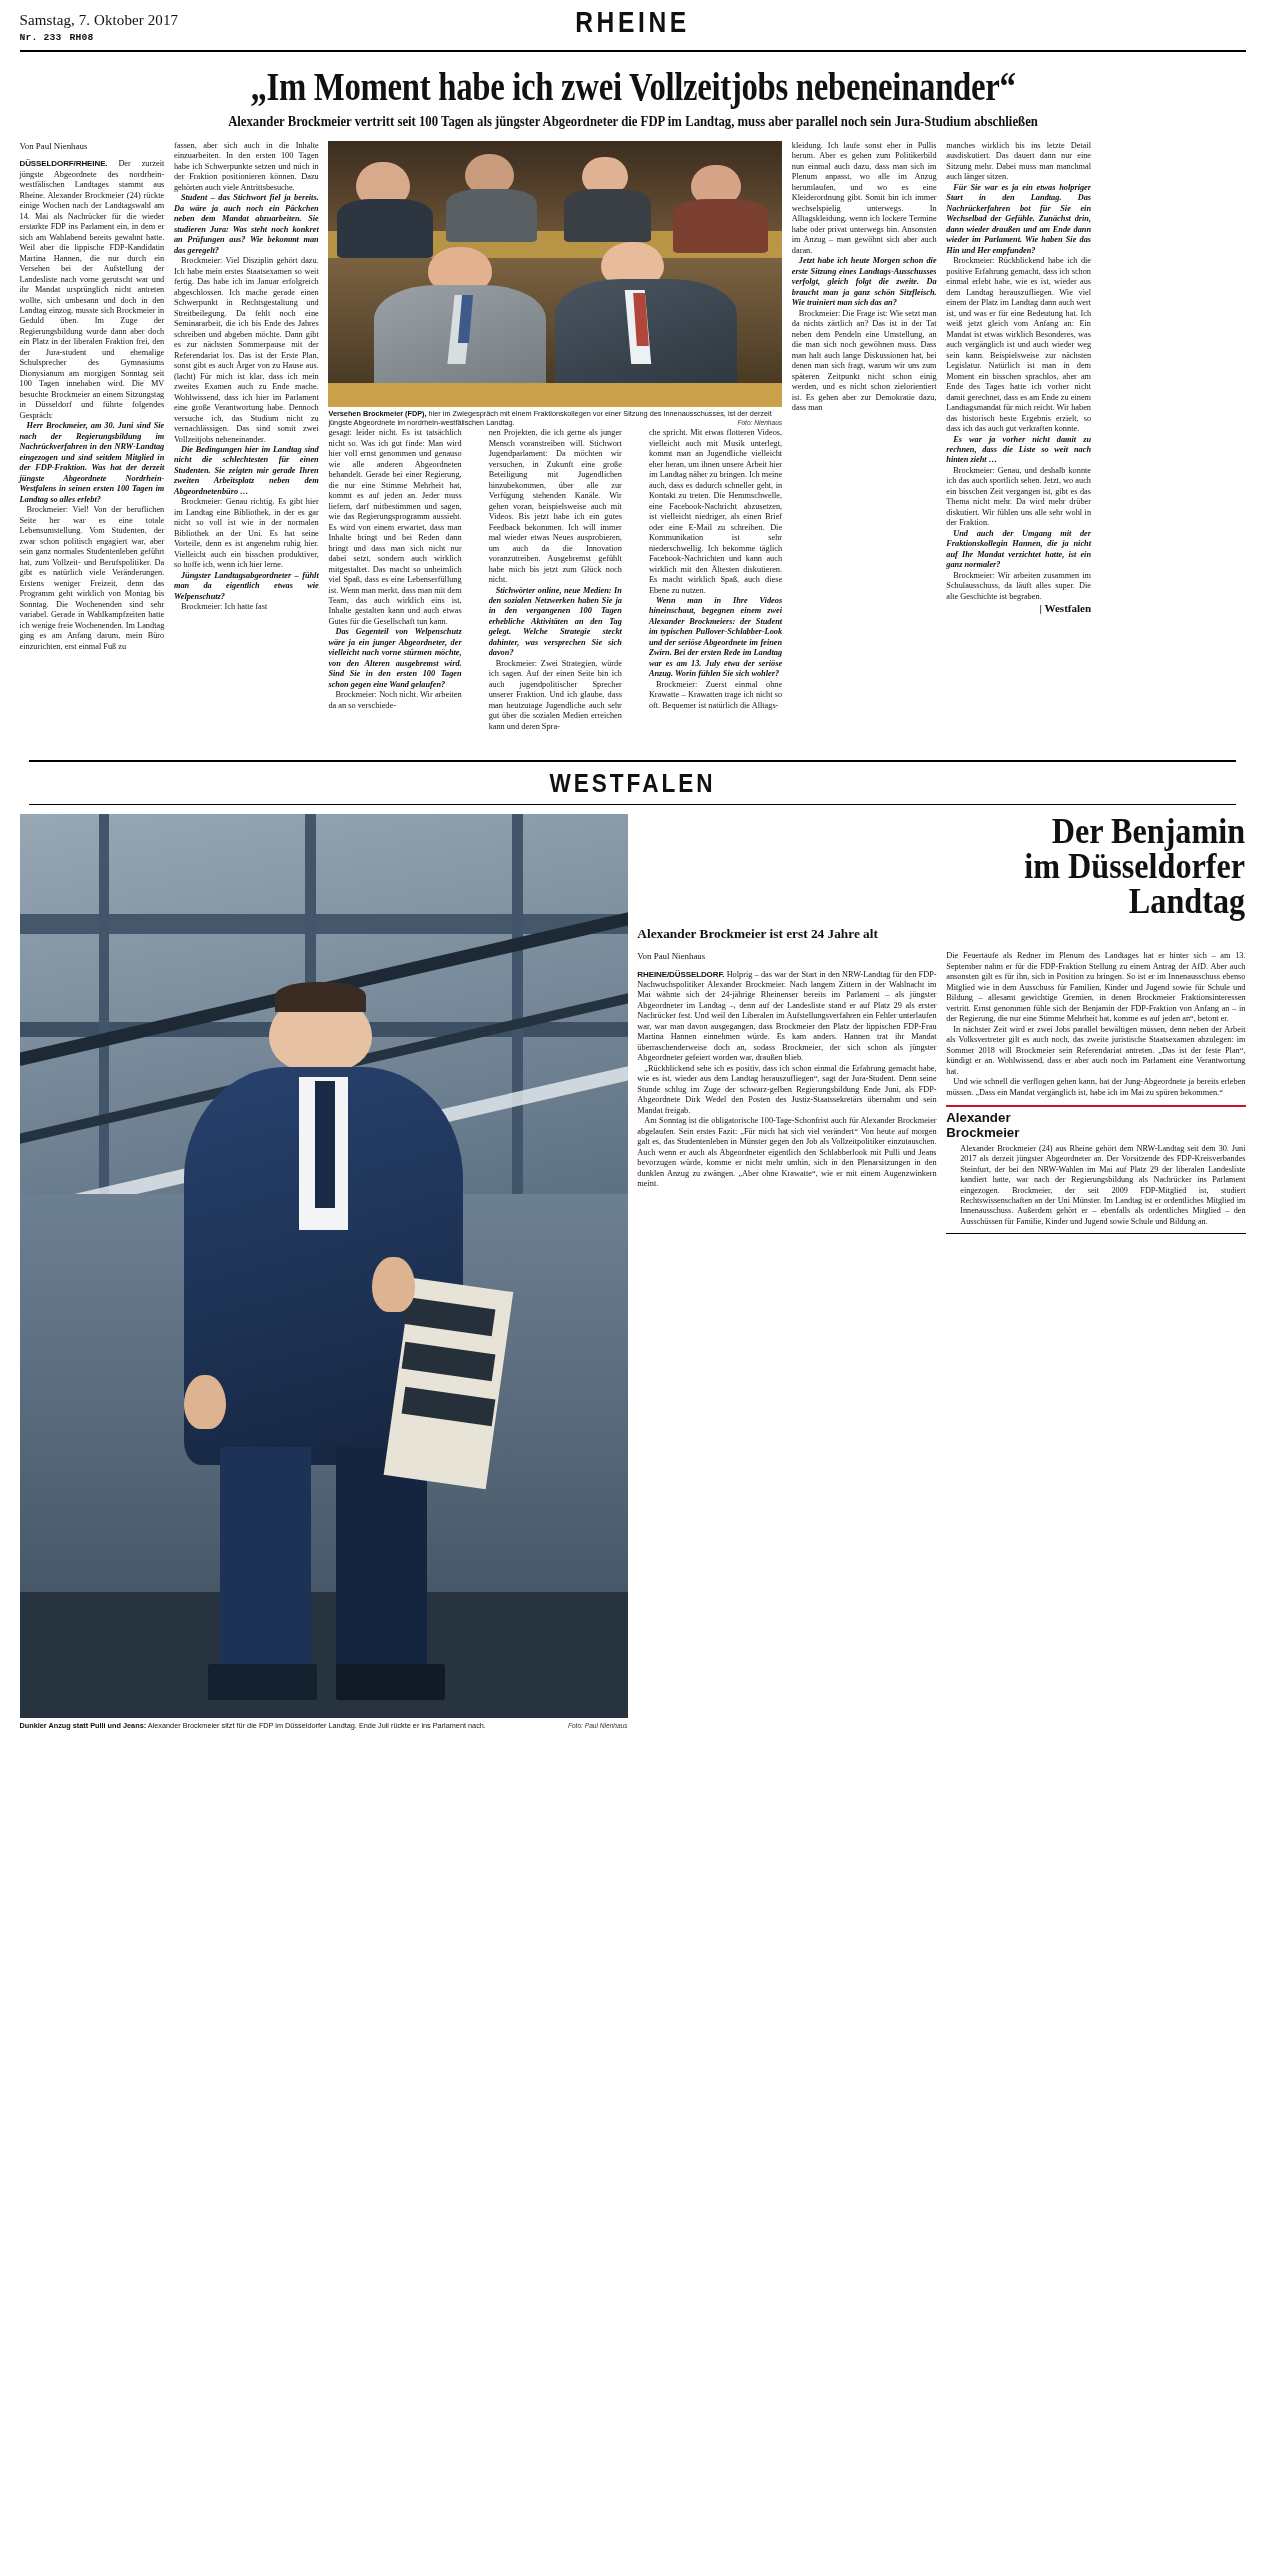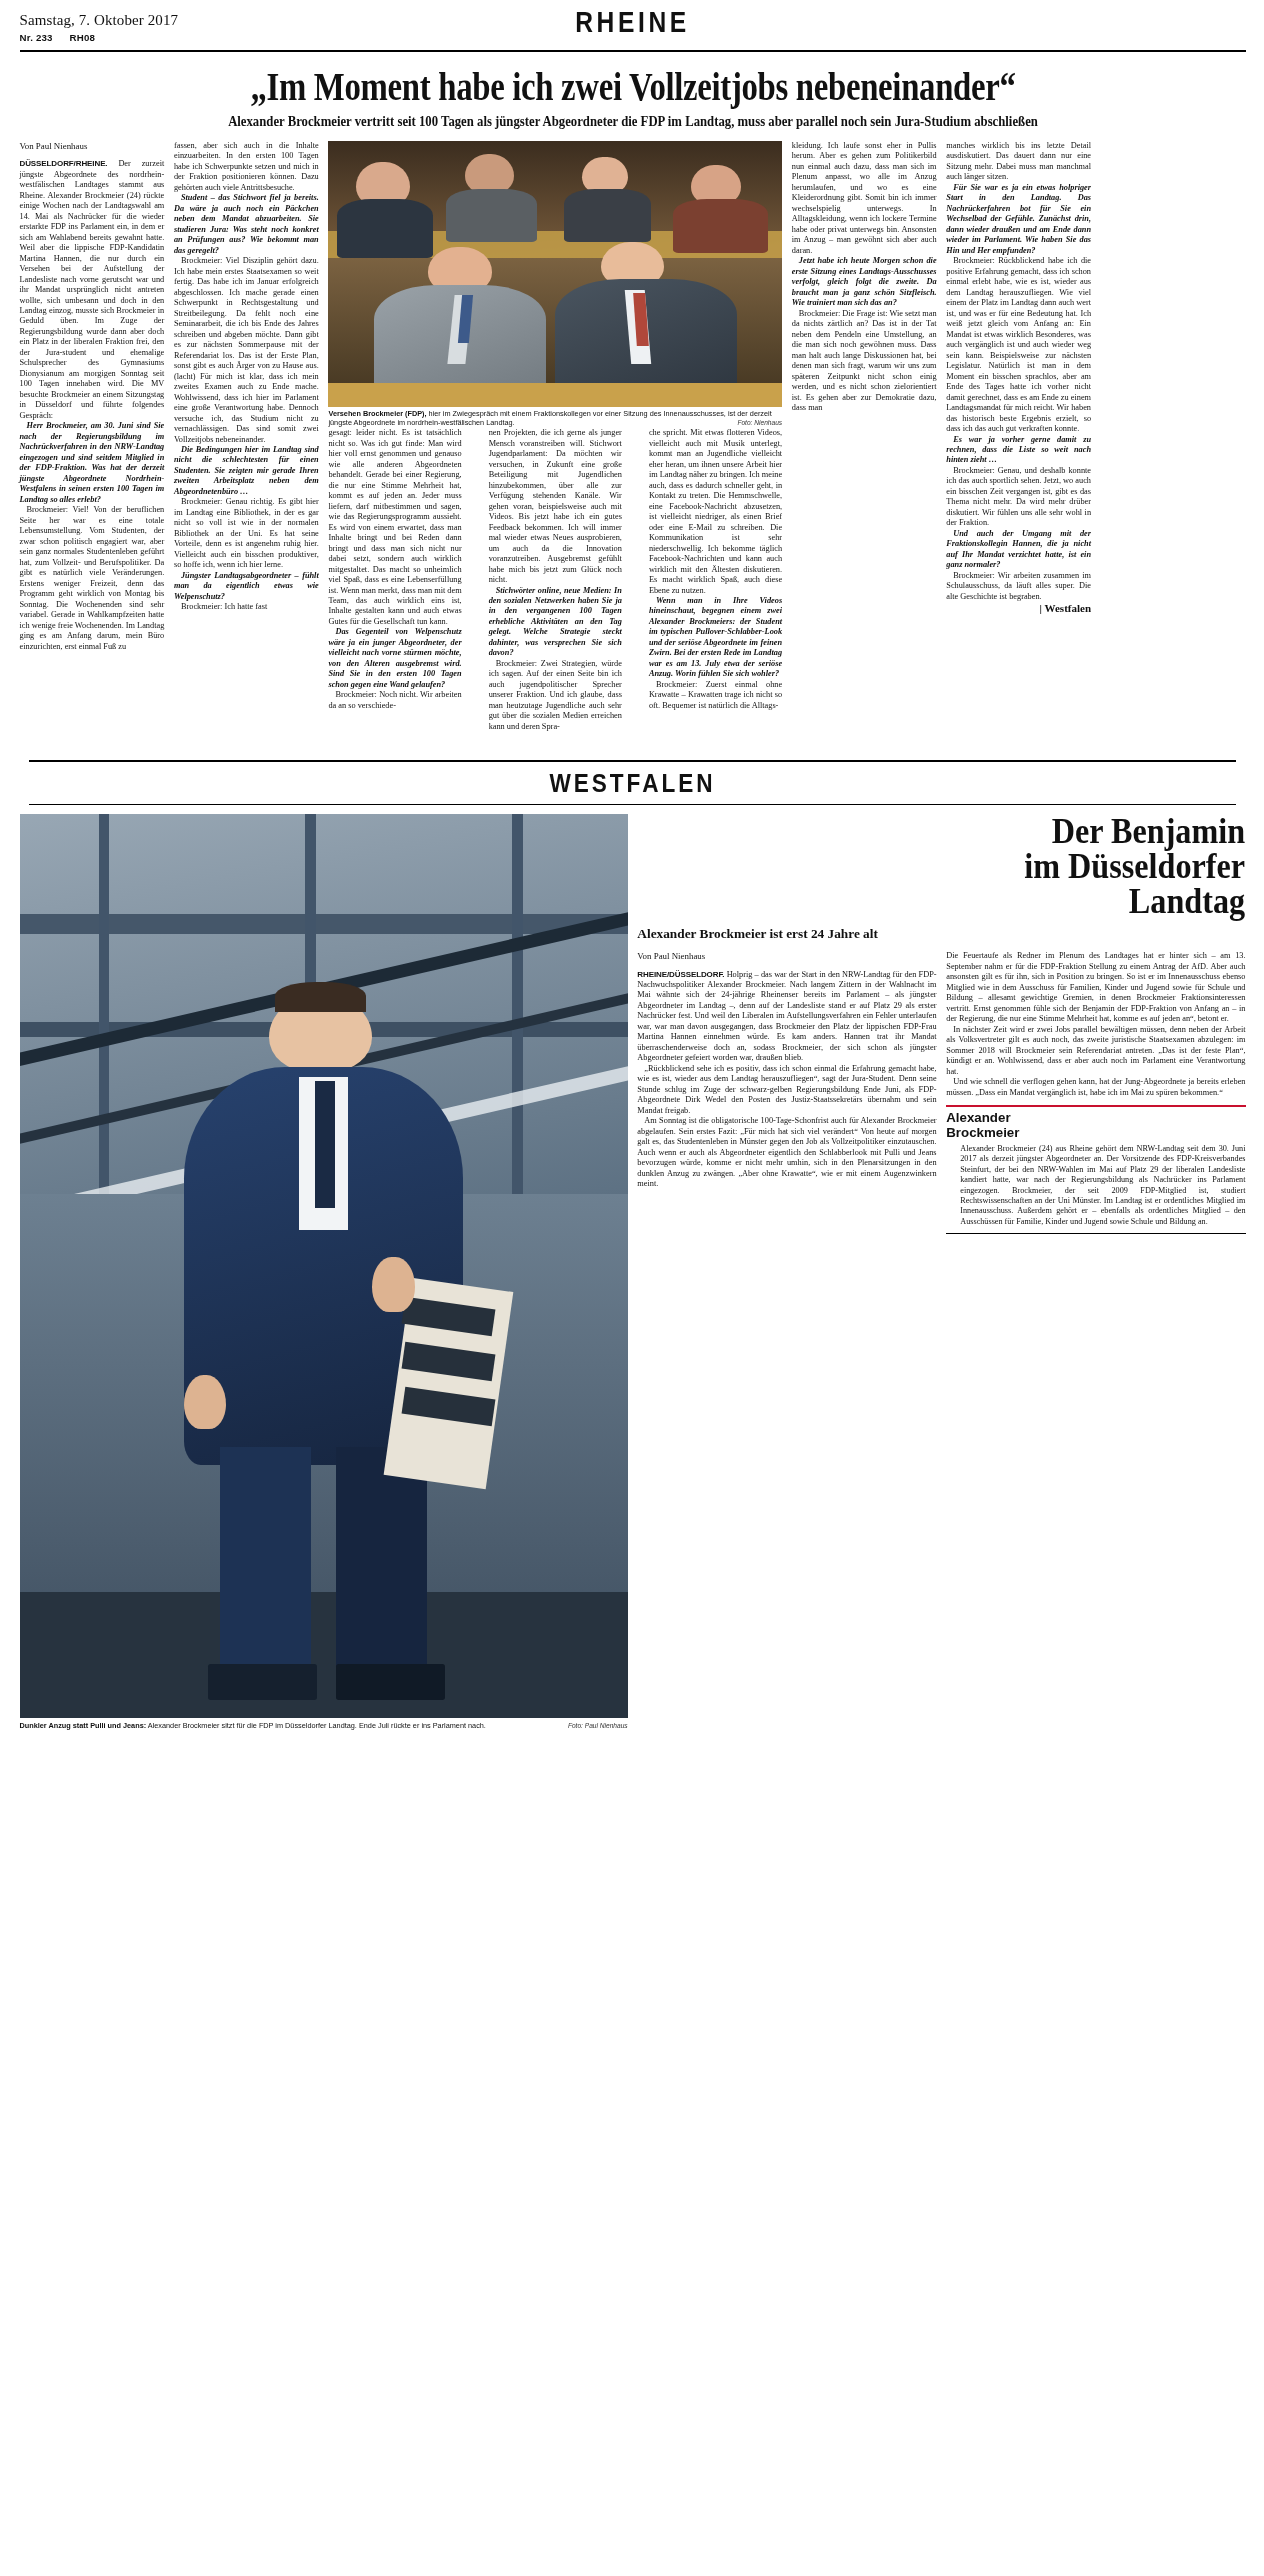--- a/index.html
+++ b/index.html
@@ -9,21 +9,21 @@
     color:#111;
     -webkit-font-smoothing:antialiased;
     position:relative;
     overflow:hidden;
   }
   .page{width:1265px;height:2576px;position:relative;padding:0;box-sizing:border-box;}
 
   
   .masthead{position:relative;padding:12.4px 19.5px 0 19.5px;height:46px;box-sizing:border-box;}
   .mh-date{font-family:"Liberation Serif",serif;font-size:15px;letter-spacing:0.1px;line-height:1.12;}
-  .mh-sub{font-family:Liberation Sans, sans-serif;font-size:9.7px;font-weight:600;letter-spacing:0.2px;margin-top:2.7px;}
+  .mh-sub{font-family:Liberation Mono, monospace;font-size:9.7px;font-weight:600;letter-spacing:0.2px;margin-top:2.7px;}
   .mh-sub .nr{display:inline-block;min-width:50px;}
   .mh-section{
     position:absolute;left:0;right:0;top:5.3px;text-align:center;
     font-family:"Liberation Sans",sans-serif;font-weight:700;font-size:30px;
     letter-spacing:4.4px;transform:scaleX(.82);transform-origin:center;
   }
   .rule-thick{height:2.7px;background:#000;margin:3.5px 19.5px 0 19.5px;}
 
   
   .head-wrap{padding:14px 19.5px 0 19.5px;text-align:center;}
@@ -189,21 +189,21 @@
     <div class="col">
       <p class="first">kleidung. Ich laufe sonst eher in Pullis herum. Aber es gehen zum Politikerbild nun einmal auch dazu, dass man sich im Plenum anpasst, wo alle im Anzug herumlaufen, und wo es eine Kleiderordnung gibt. Somit bin ich immer wechselspielig unterwegs. In Alltagskleidung, wenn ich lockere Termine habe oder privat unterwegs bin. Ansonsten im Anzug – man gewöhnt sich aber auch daran.</p>
       <p class="qi">Jetzt habe ich heute Morgen schon die erste Sitzung eines Landtags-Ausschusses verfolgt, gleich folgt die zweite. Da braucht man ja ganz schön Sitzfleisch. Wie trainiert man sich das an?</p>
       <p>Brockmeier: Die Frage ist: Wie setzt man da nichts zärtlich an? Das ist in der Tat neben dem Pendeln eine Umstellung, an die man sich noch gewöhnen muss. Dass man halt auch lange Diskussionen hat, bei denen man sich fragt, warum wir uns zum späteren Zeitpunkt nicht schon einig werden, und es nicht schon zielorientiert ist. Es gehen aber zur Demokratie dazu, dass man</p>
     </div>
 
     <div class="col">
       <p class="first">manches wirklich bis ins letzte Detail ausdiskutiert. Das dauert dann nur eine Sitzung mehr. Dabei muss man manchmal auch länger sitzen.</p>
       <p class="qi">Für Sie war es ja ein etwas holpriger Start in den Landtag. Das Nachrückerfahren bot für Sie ein Wechselbad der Gefühle. Zunächst drin, dann wieder draußen und am Ende dann wieder im Parlament. Wie haben Sie das Hin und Her empfunden?</p>
       <p>Brockmeier: Rückblickend habe ich die positive Erfahrung gemacht, dass ich schon einmal erlebt habe, wie es ist, wieder aus dem Landtag herauszufliegen. Wie viel einem der Platz im Landtag dann auch wert ist, und was er für eine Bedeutung hat. Ich weiß jetzt gleich vom Anfang an: Ein Mandat ist etwas wirklich Besonderes, was auch vergänglich ist und auch wieder weg sein kann. Beispielsweise zur nächsten Legislatur. Natürlich ist man in dem Moment ein bisschen sprachlos, aber am Ende des Tages hatte ich vorher nicht damit gerechnet, dass es am Ende zu einem Landtagsmandat für mich reicht. Wir haben das historisch beste Ergebnis erzielt, so dass ich das auch gut verkraften konnte.</p>
-      <p class="qi">Es war ja vorher gerne damit zu rechnen, dass die Liste so weit nach hinten zieht …</p>
+      <p class="qi">Es war ja vorher nicht damit zu rechnen, dass die Liste so weit nach hinten zieht …</p>
       <p>Brockmeier: Genau, und deshalb konnte ich das auch sportlich sehen. Jetzt, wo auch ein bisschen Zeit vergangen ist, gibt es das Thema nicht mehr. Da wird mehr drüber diskutiert. Wir fühlen uns alle sehr wohl in der Fraktion.</p>
       <p class="qi">Und auch der Umgang mit der Fraktionskollegin Hannen, die ja nicht auf Ihr Mandat verzichtet hatte, ist ein ganz normaler?</p>
       <p>Brockmeier: Wir arbeiten zusammen im Schulausschuss, da läuft alles super. Die alte Geschichte ist begraben.</p>
       <p class="sign">| Westfalen</p>
     </div>
   </div>
 
   <div class="west-wrap">
     <div class="rule-med"></div>
     <div class="west-title">WESTFALEN</div>

